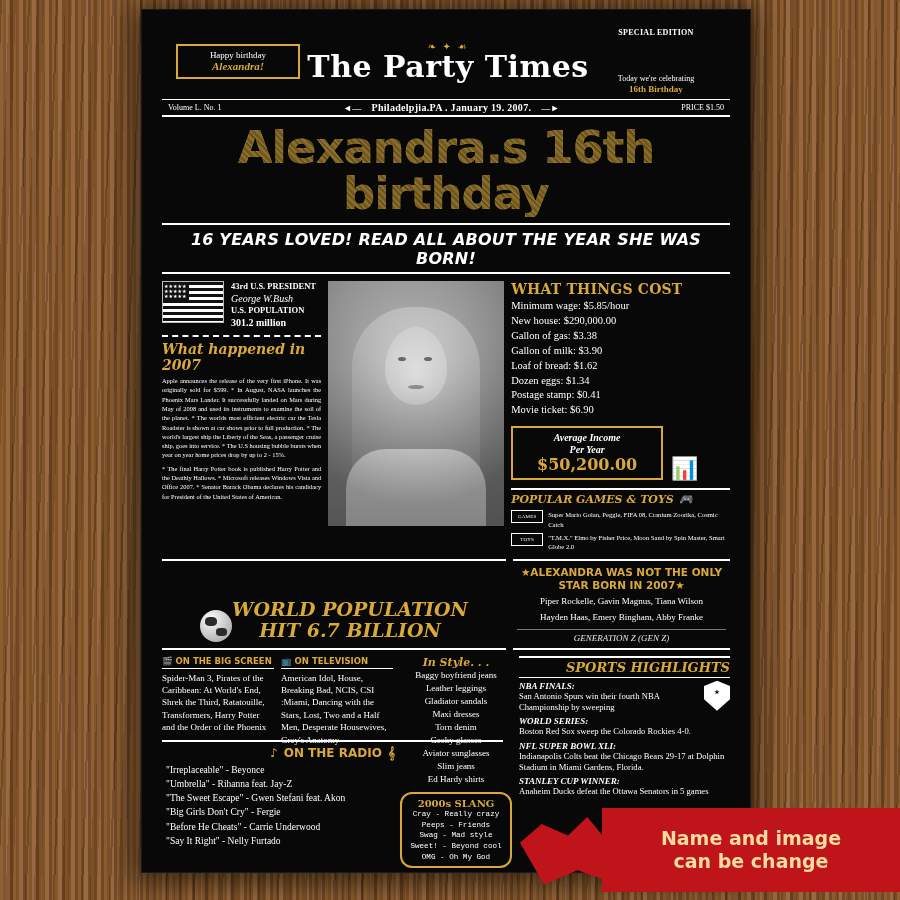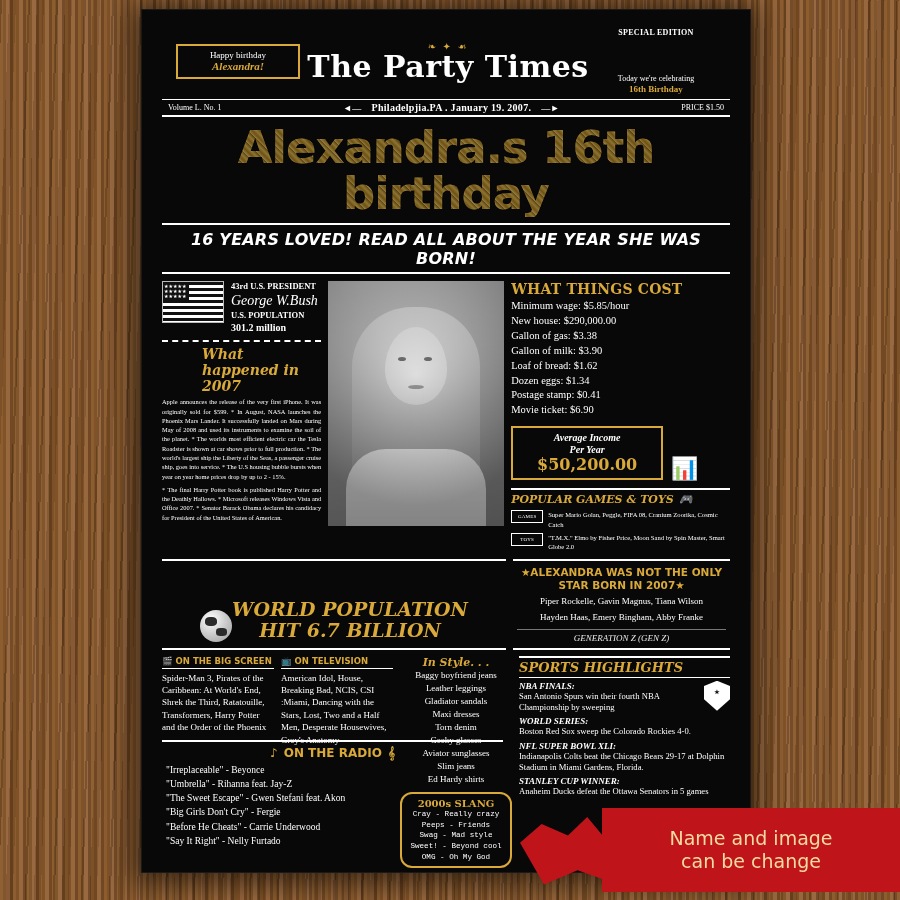--- a/index.html
+++ b/index.html
@@ -68,26 +68,26 @@
   .col-mid{width:176px;}
   .col-right{width:220px;}
 
   .flagrow{display:flex;gap:7px;align-items:flex-start;}
   .flag{width:60px;height:40px;background:#fff;position:relative;flex:0 0 auto;border:1px solid #bbb;}
   .flag .stripes{position:absolute;inset:0;background:repeating-linear-gradient(180deg,#111 0,#111 3px,#fff 3px,#fff 6px);}
   .flag .canton{position:absolute;left:0;top:0;width:26px;height:21px;background:#111;}
   .flag .canton .stars{color:#fff;font-size:5px;line-height:5px;padding:2px 1px;letter-spacing:0px;}
   .presblock{font-size:9px;line-height:1.3;}
   .presblock .pres-t{font-weight:bold;font-size:8.5px;}
-  .presblock .pres-n{font-style:italic;font-size:14px;}
+  .presblock .pres-n{font-style:italic;font-size:10px;}
   .presblock .pop-t{font-weight:bold;font-size:8.5px;}
   .presblock .pop-n{font-weight:bold;font-size:10px;}
 
   .dashline{border-top:2px dashed #fff;margin:6px 0 4px 0;}
-  .sec-h-italic{font-family:"DejaVu Serif",serif;font-style:italic;font-weight:bold;font-size:14px;color:#d9a93a;margin-bottom:3px;margin-left:40px;}
+  .sec-h-italic{font-family:"DejaVu Serif",serif;font-style:italic;font-weight:bold;font-size:14px;color:#d9a93a;margin-bottom:3px;}
   .body-txt{font-size:6.4px;line-height:1.45;text-align:justify;}
 
   .photo{
     width:176px;height:245px;background:#8d8d8d;overflow:hidden;position:relative;
     filter:grayscale(1);
   }
   .photo .bgsky{position:absolute;inset:0;background:linear-gradient(170deg,#cfcfcf,#9a9a9a 55%,#7c7c7c);}
   .photo .hair{position:absolute;left:24px;top:26px;width:128px;height:212px;border-radius:60px 60px 40px 40px;
      background:linear-gradient(180deg,#e7e2da,#b9b2a6 45%,#8f897d);}
   .photo .face{position:absolute;left:57px;top:46px;width:62px;height:78px;border-radius:50%/55% 55% 45% 45%;
@@ -128,21 +128,21 @@
   .lw-a{width:112px;}
   .lw-b{width:112px;}
   .lw-c{width:112px;}
   .lw-d{flex:1;}
   .mini-h{color:#d9a93a;font-family:"DejaVu Sans",sans-serif;font-weight:bold;font-size:8.5px;
      border-bottom:1px solid #fff;padding-bottom:2px;margin-bottom:3px;display:flex;align-items:center;gap:3px;}
   .mini-list{font-size:9px;line-height:1.38;}
   .instyle-h{color:#d9a93a;font-family:"DejaVu Serif",serif;font-style:italic;font-weight:bold;font-size:11px;text-align:center;}
   .instyle-list{font-size:9px;line-height:1.45;text-align:center;}
   .sports-h{color:#d9a93a;font-family:"DejaVu Serif",serif;font-weight:bold;font-style:italic;font-size:13px;
-     border-top:2px solid #fff;border-bottom:1px solid #fff;padding:2px 0;margin-bottom:3px;}
+     border-top:2px solid #fff;border-bottom:1px solid #fff;padding:2px 0;margin-bottom:3px;text-align:right;}
   .sp-k{font-style:italic;font-weight:bold;font-size:9px;}
   .sp-v{font-size:8.6px;line-height:1.32;margin-bottom:3px;}
   .shield{float:right;width:26px;height:30px;margin:0 0 2px 4px;background:#fff;color:#111;
      clip-path:polygon(50% 0,100% 18%,100% 62%,50% 100%,0 62%,0 18%);
      font-size:6px;text-align:center;padding-top:7px;box-sizing:border-box;font-weight:bold;}
 
   .radio-wrap{border-top:2px solid #fff;margin-top:6px;padding-top:4px;}
   .radio-h{color:#d9a93a;font-family:"DejaVu Sans",sans-serif;font-weight:bold;font-size:12px;text-align:center;
      display:flex;align-items:center;justify-content:center;gap:6px;}
   .radio-list{font-size:9.5px;line-height:1.5;margin-top:3px;padding-left:4px;}
@@ -154,21 +154,21 @@
      align-items:center;justify-content:space-between;font-family:"DejaVu Sans",sans-serif;
      font-weight:bold;font-size:8.5px;letter-spacing:.4px;color:#e9e9e9;}
 
   
   .banner{position:absolute;right:0;bottom:8px;width:334px;height:84px;}
   .banner .splash{position:absolute;left:-46px;top:6px;width:120px;height:72px;background:#c0141b;
      clip-path:polygon(0 40%,18% 14%,40% 30%,56% 4%,72% 36%,96% 22%,100% 62%,78% 96%,48% 78%,20% 98%);}
   .banner .bg{position:absolute;left:36px;top:0;right:0;height:84px;background:#c0141b;}
   .banner .txt{position:absolute;left:36px;top:0;right:0;height:84px;display:flex;flex-direction:column;
      align-items:center;justify-content:center;color:#f3dca0;font-family:"DejaVu Sans",sans-serif;
-     font-weight:normal;font-size:19px;line-height:1.22;text-align:center;}
+     font-weight:bold;font-size:19px;line-height:1.22;text-align:center;}
 </style>
 </head>
 <body>
 
 <div class="wood-grain"></div>
 <div class="shadow"></div>
 
 <div class="poster">
   <div class="inner">
 

